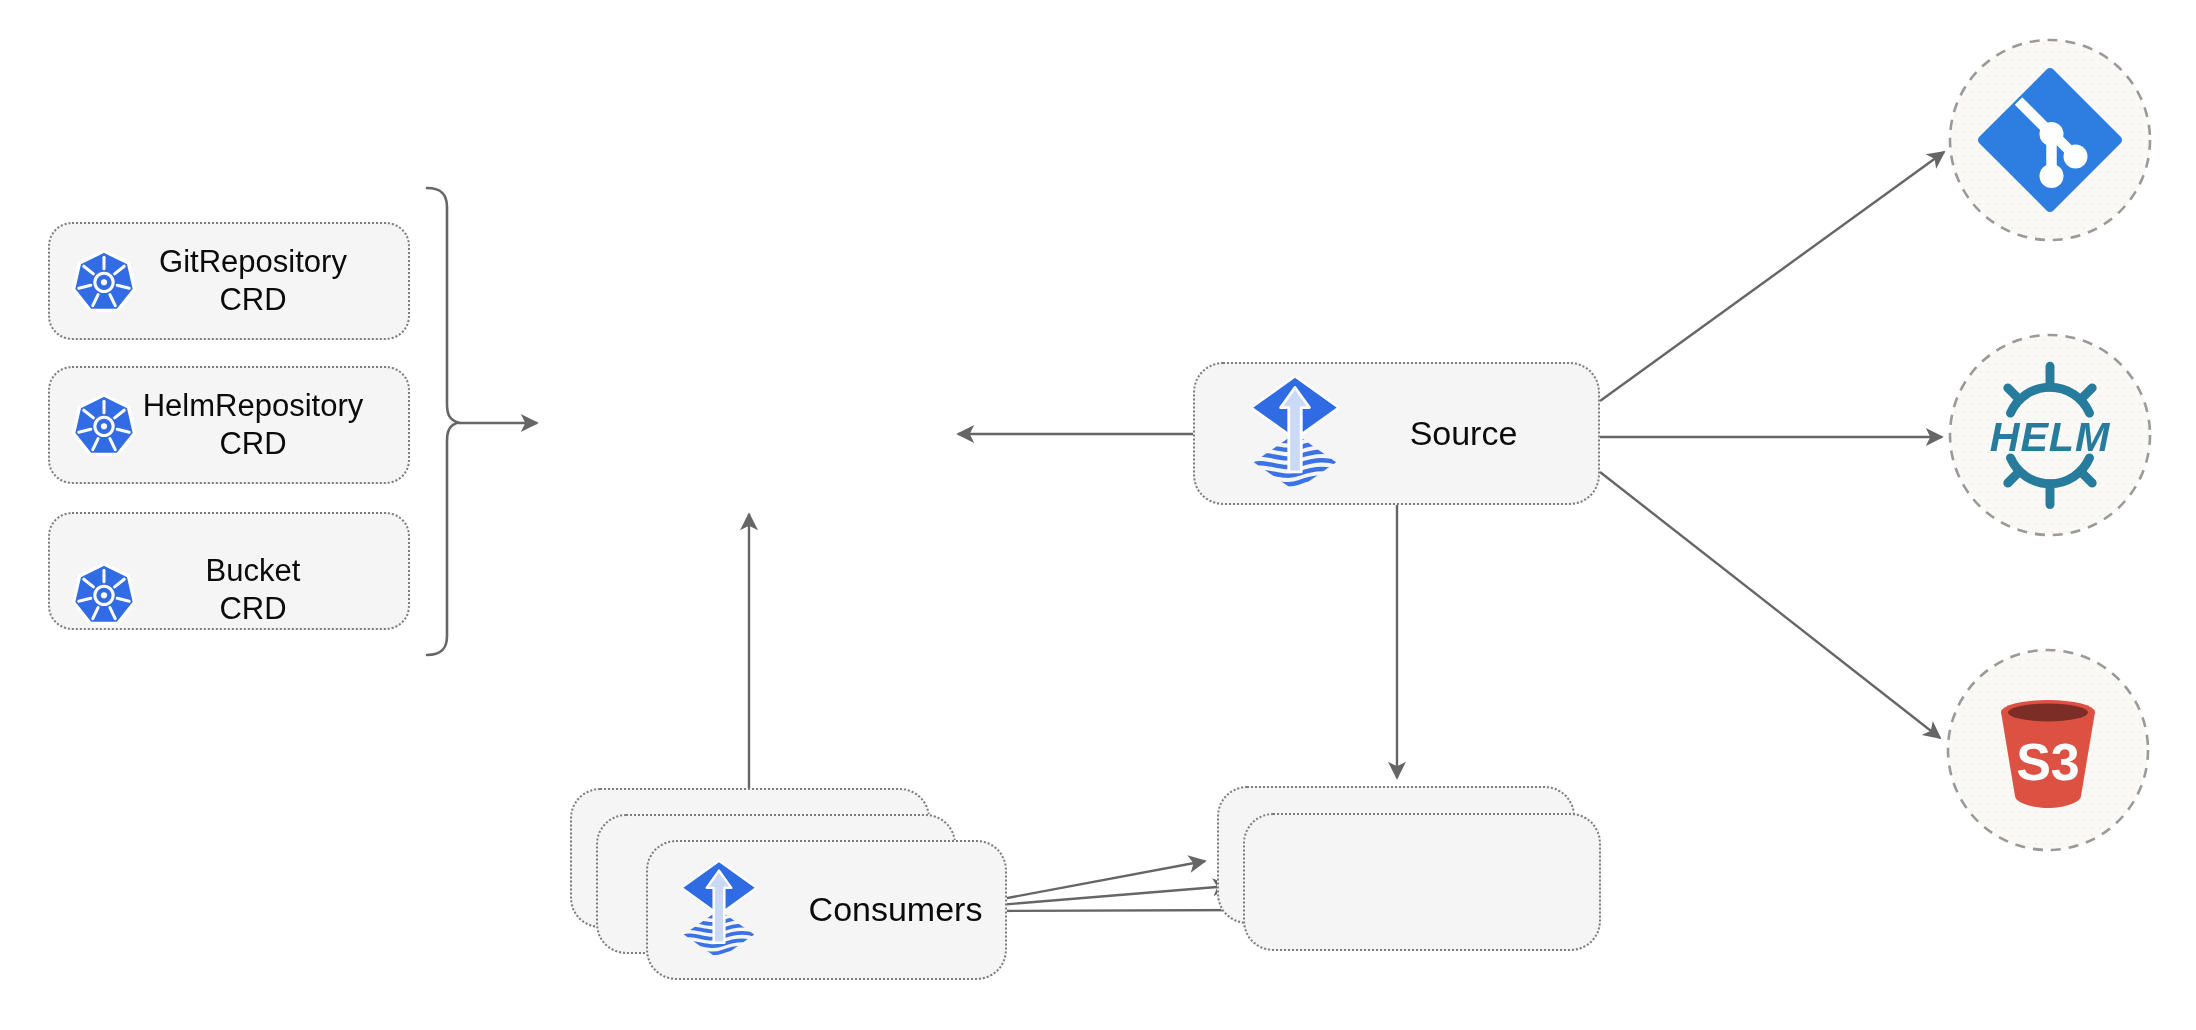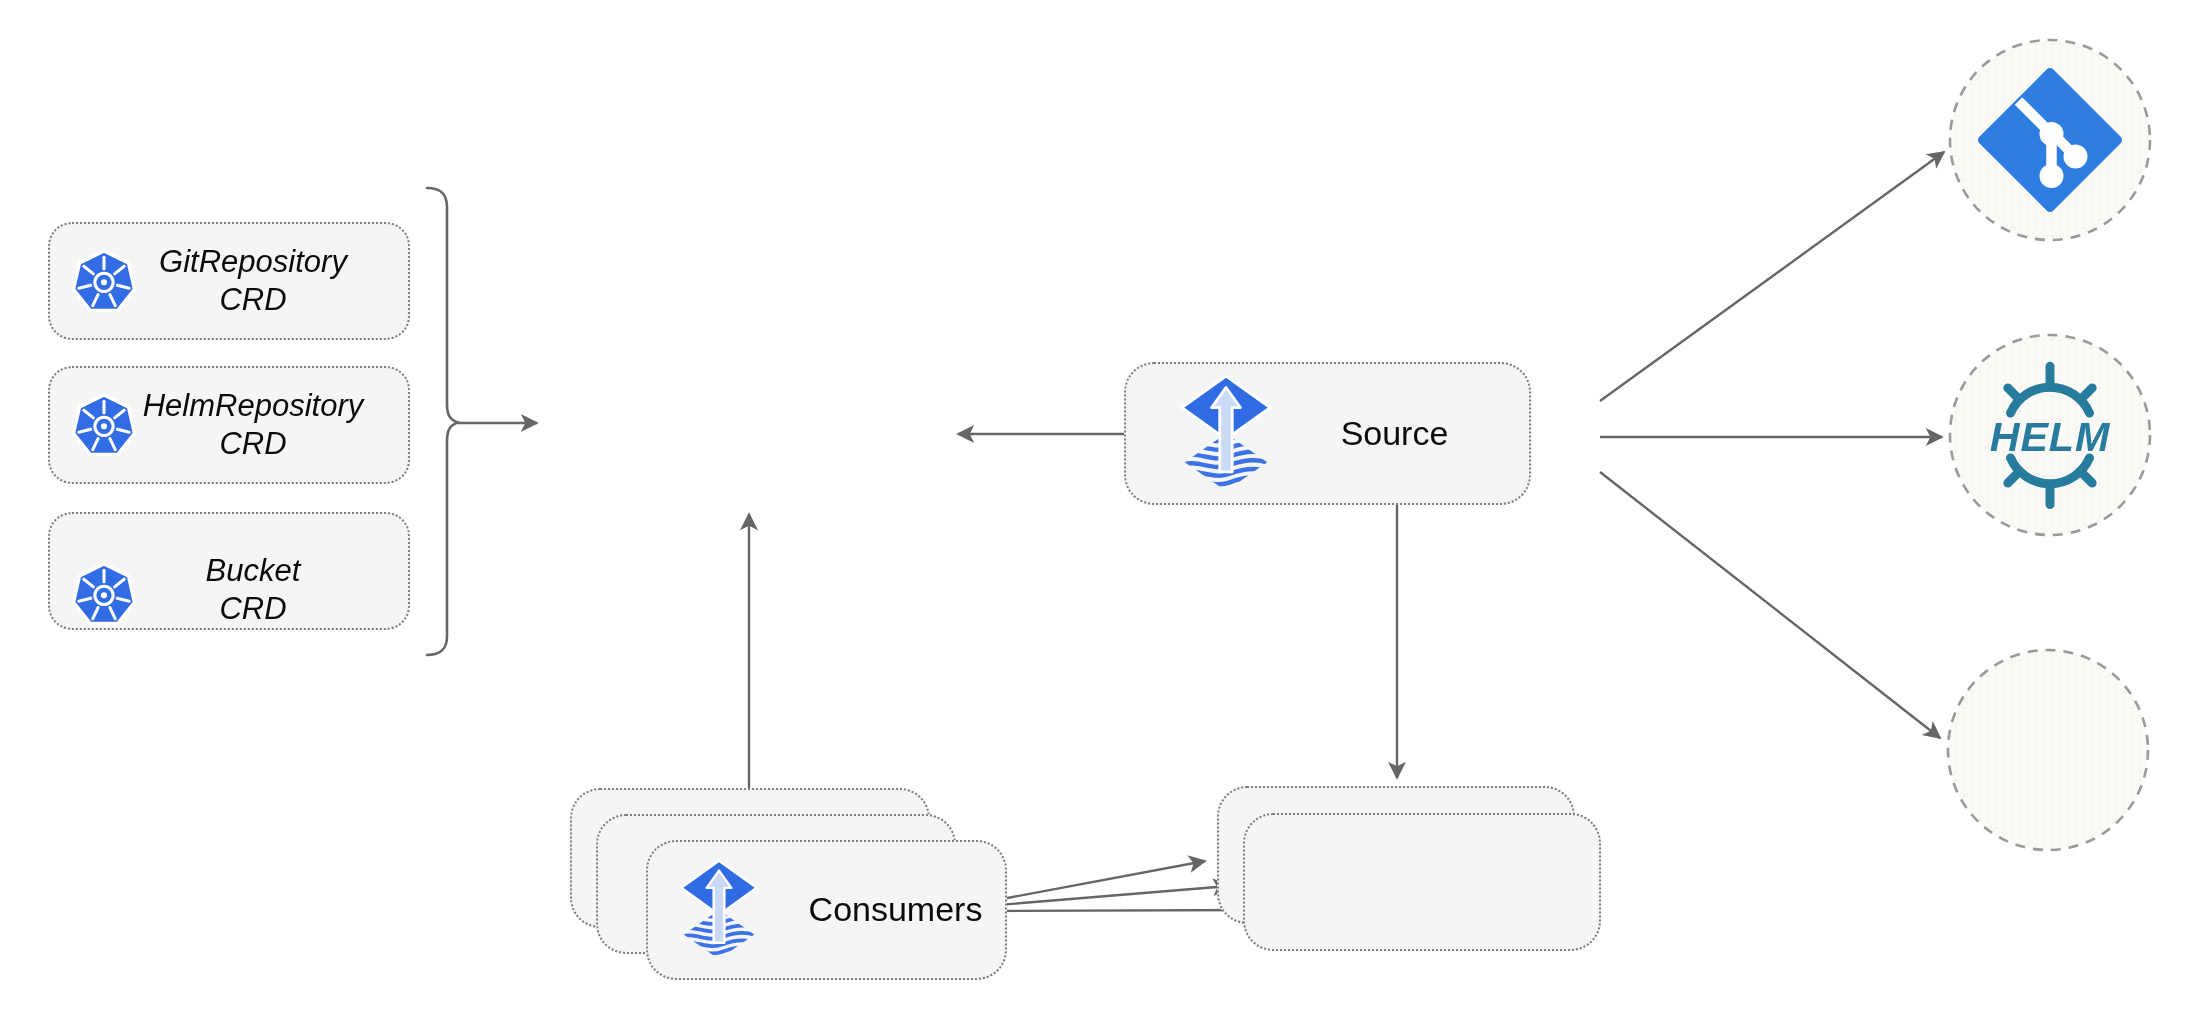--- a/index.html
+++ b/index.html
@@ -12,21 +12,21 @@
     position:absolute;box-sizing:border-box;display:flex;align-items:center;
     background:#f5f5f5;border:2px dotted #7d7d7d;border-radius:26px;
   }
   .stackbox{
     position:absolute;box-sizing:border-box;background:#f5f5f5;
     border:2px dotted #7d7d7d;border-radius:30px;
   }
   .node .ic{flex:0 0 auto;display:block;}
   .node .lbl{flex:1;text-align:center;font-size:32px;line-height:1.22;}
   .node .lbl .l{display:block;}
-  .crd{border-radius:24px;font-style:italic;}
+  .crd{border-radius:24px;}
   .crd .ic{margin-left:20px;}
   .crd .lbl{font-size:31px;padding-right:40px;}
   .bigbox .lbl{font-size:34px;padding-right:14px;}
   #k8s-api-node .ic{margin-left:26px;}
   #source-controller-node .ic{margin-left:52px;}
   #consumers-node .ic{margin-left:30px;}
   #artifacts-node .ic{margin-left:32px;}
   #artifacts-node .lbl{padding-right:30px;}
   .endpoint-icon{position:absolute;}
 </style>
@@ -121,21 +121,21 @@
     <svg class="ic" width="68" height="68" viewBox="0 0 100 100">
         <use href="#k8s-logo"></use>
       </svg>
     <div class="lbl">
       <span class="l">Bucket</span>
       <span class="l">CRD</span>
     </div>
   </div>
 
 
-  <div class="node bigbox" id="source-controller-node" style="left:1124px;top:362px;width:407px;height:143px;border-radius:30px;">
+  <div class="node bigbox" id="source-controller-node" style="left:1193px;top:362px;width:407px;height:143px;border-radius:30px;">
     <svg class="ic" width="96" height="115" viewBox="0 0 100 120">
         <use href="#flux-logo"></use>
       </svg>
     <div class="lbl">
       <span class="l">Source</span>
     </div>
   </div>
 
   <div class="stackbox" style="left:570px;top:788px;width:360px;height:140px;"></div>
   <div class="stackbox" style="left:596px;top:814px;width:360px;height:140px;"></div>
@@ -174,14 +174,22 @@
         <line x1="46" y1="53" x2="33" y2="40"></line>
         <line x1="114" y1="53" x2="127" y2="40"></line>
         <line x1="80" y1="147" x2="80" y2="170"></line>
         <line x1="46" y1="133" x2="33" y2="146"></line>
         <line x1="114" y1="133" x2="127" y2="146"></line>
       </g>
       <text x="80" y="110" text-anchor="middle" font-family="Liberation Sans, sans-serif" font-size="46" font-weight="bold" fill="#277C9D" letter-spacing="1">HELM</text>
     </svg>
   </div>
 
+  <div class="endpoint-icon" style="left:1993px;top:690px;">
+    <svg width="110" height="120" viewBox="0 0 110 120">
+      <path d="M8,22 L22,106 C22,112 38,118 55,118 C72,118 88,112 88,106 L102,22 Z" fill="#DD5142"></path>
+      <ellipse cx="55" cy="22" rx="47" ry="12" fill="#DD5142"></ellipse>
+      <ellipse cx="55" cy="22.5" rx="40" ry="9" fill="#7B2D26"></ellipse>
+      <text x="55" y="90" text-anchor="middle" font-family="Liberation Sans, sans-serif" font-size="52" font-weight="bold" fill="#ffffff">S3</text>
+    </svg>
+  </div>
 
 </div>
 
 </body></html>

